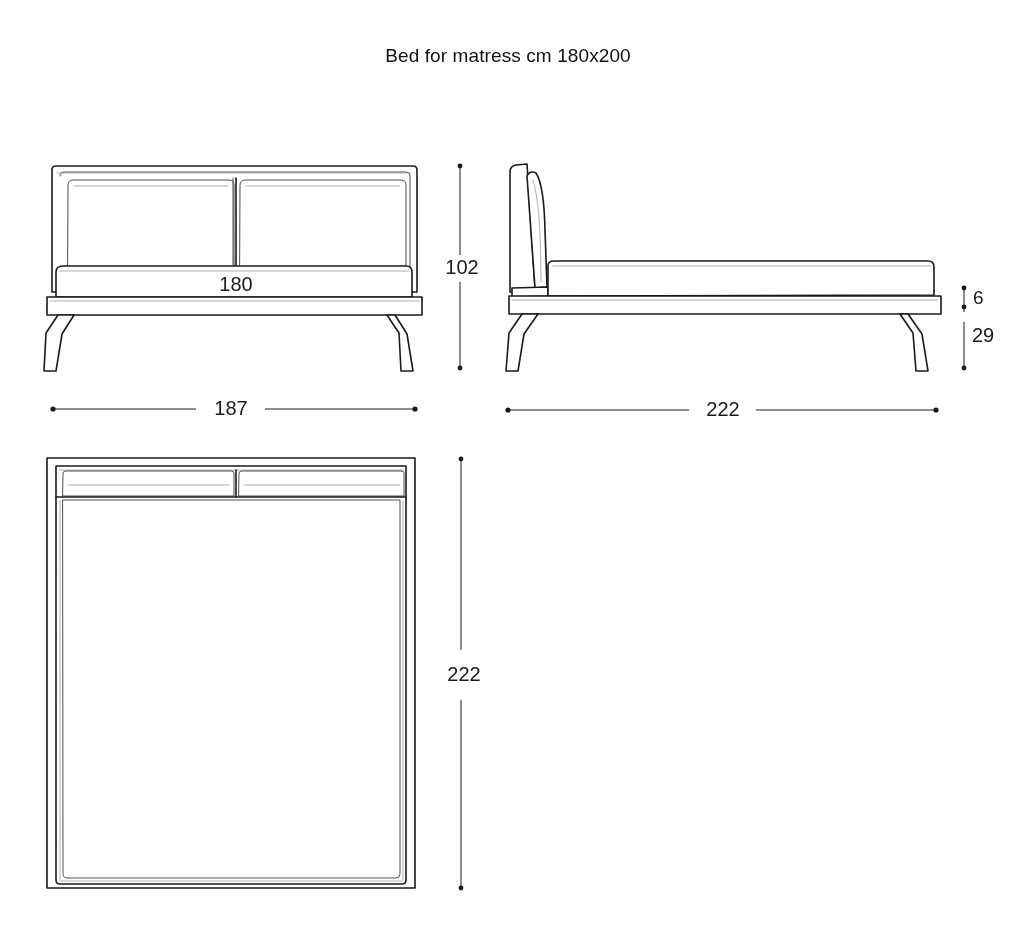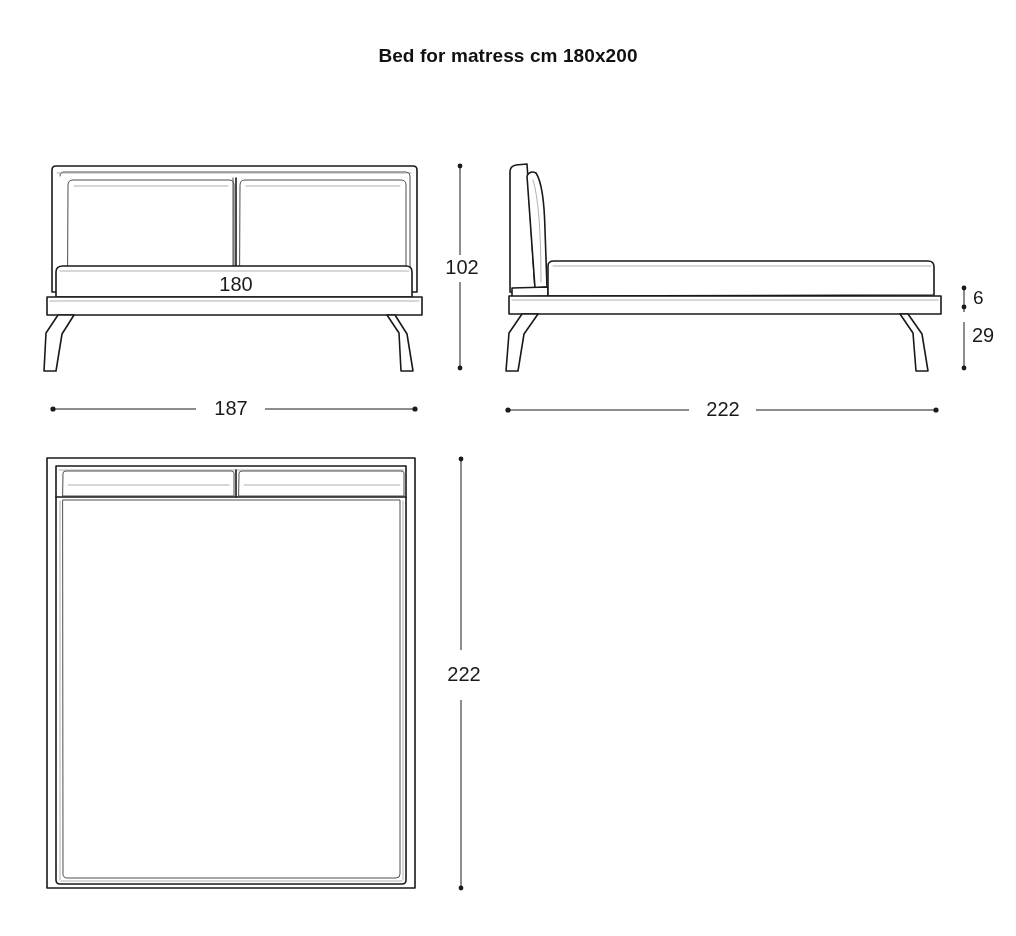--- a/index.html
+++ b/index.html
@@ -11,21 +11,21 @@
     position:relative;
   }
   #drawing-root{
     position:absolute;left:0;top:0;width:1016px;height:936px;
   }
   .title-text{
     position:absolute;
     left:0;top:45px;width:1016px;
     text-align:center;
     font-size:19px;
-    font-weight:700;
+    font-weight:400;
     letter-spacing:.1px;
     color:#111;
   }
   svg{position:absolute;left:0;top:0;}
   .ln{fill:none;stroke:#1a1a1a;stroke-width:1.6;stroke-linejoin:round;stroke-linecap:round;}
   .ln-thin{fill:none;stroke:#3a3a3a;stroke-width:0.9;stroke-linejoin:round;stroke-linecap:round;}
   .ln-hair{fill:none;stroke:#8e8e8e;stroke-width:0.7;stroke-linejoin:round;stroke-linecap:round;}
   .fillw{fill:#ffffff;}
   .dim-line{stroke:#1a1a1a;stroke-width:1.0;fill:none;}
   .dim-dot{fill:#1a1a1a;}

